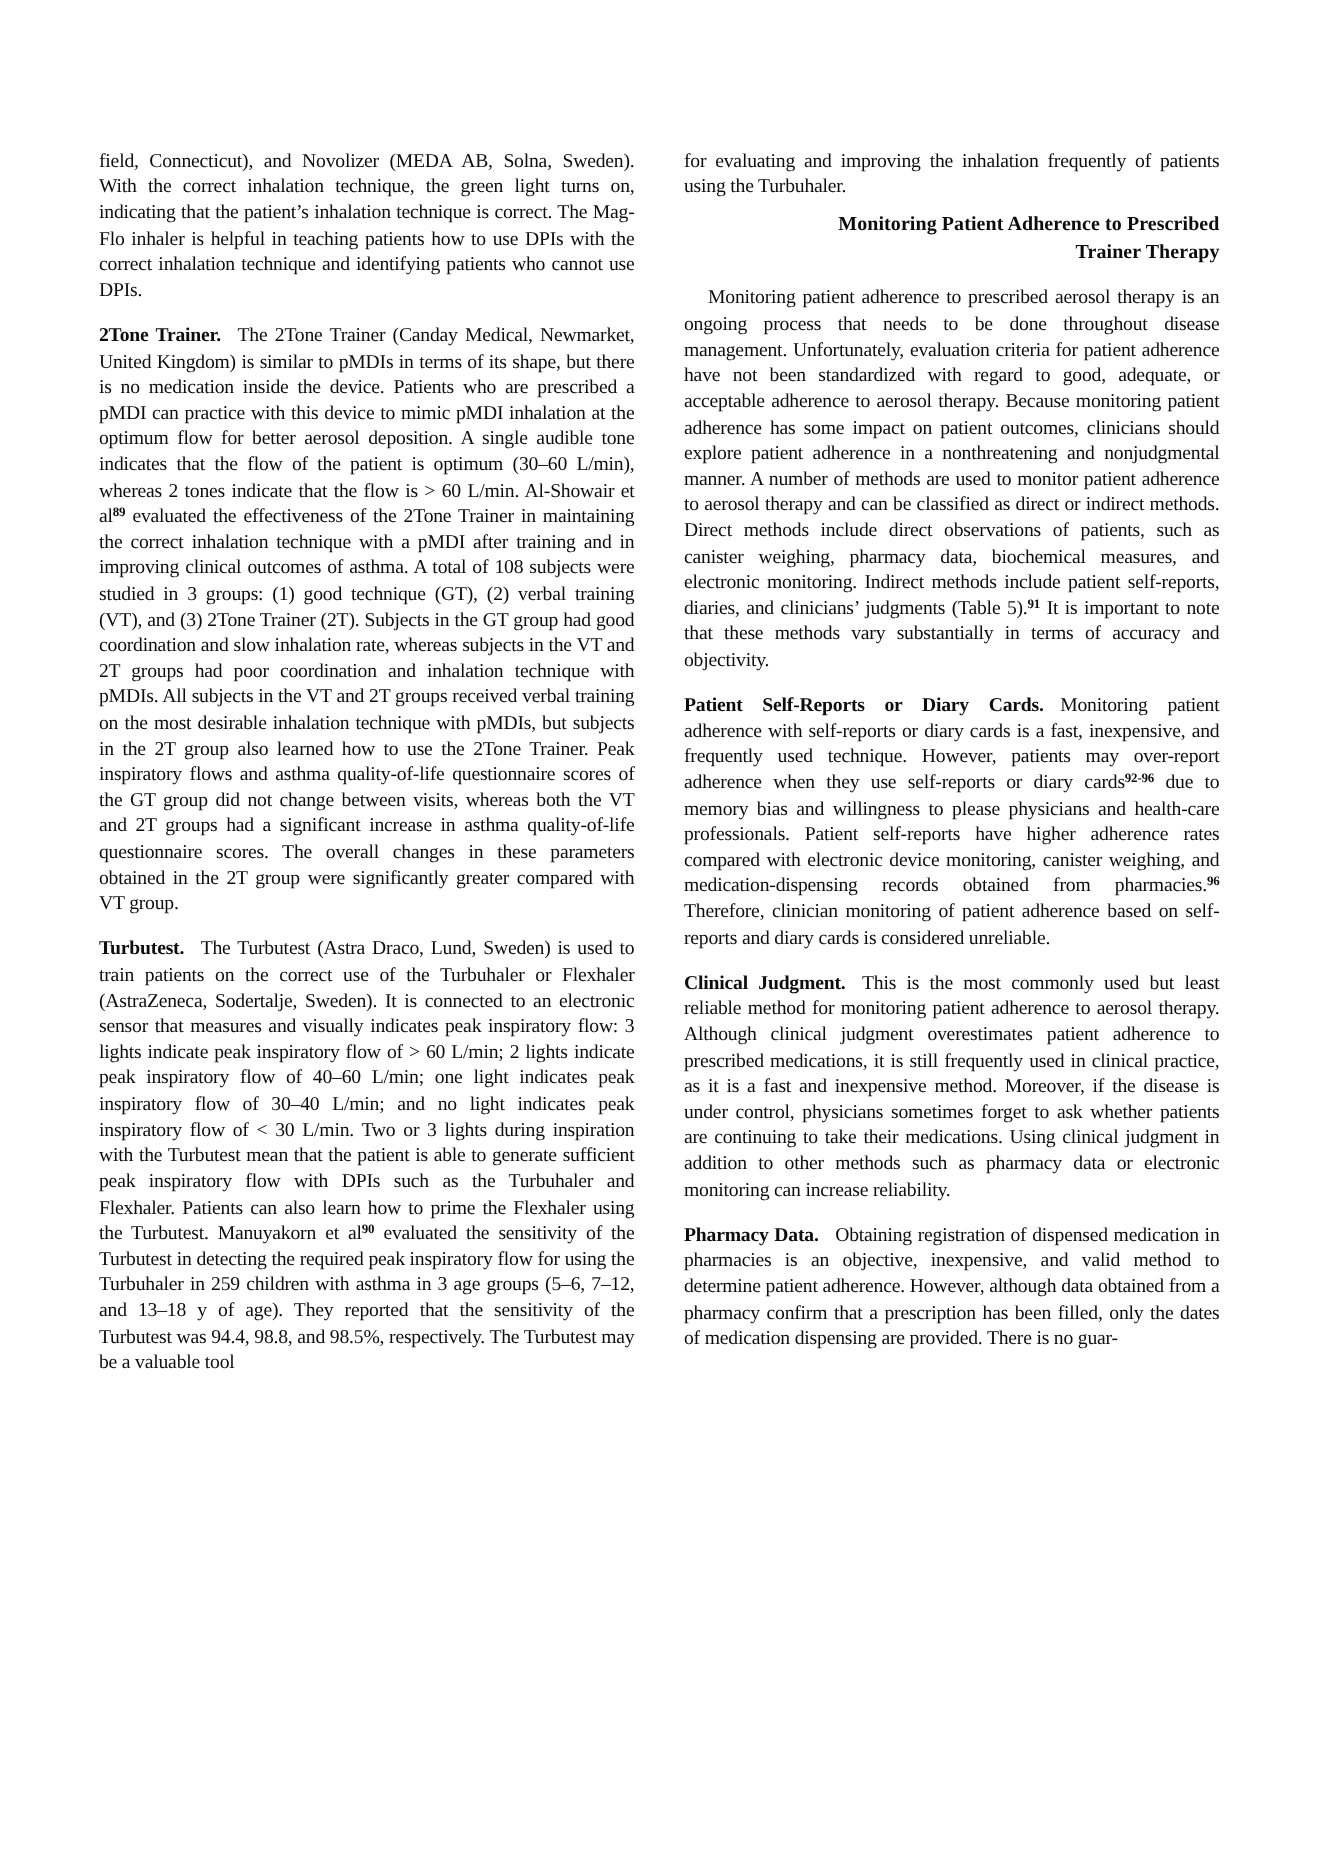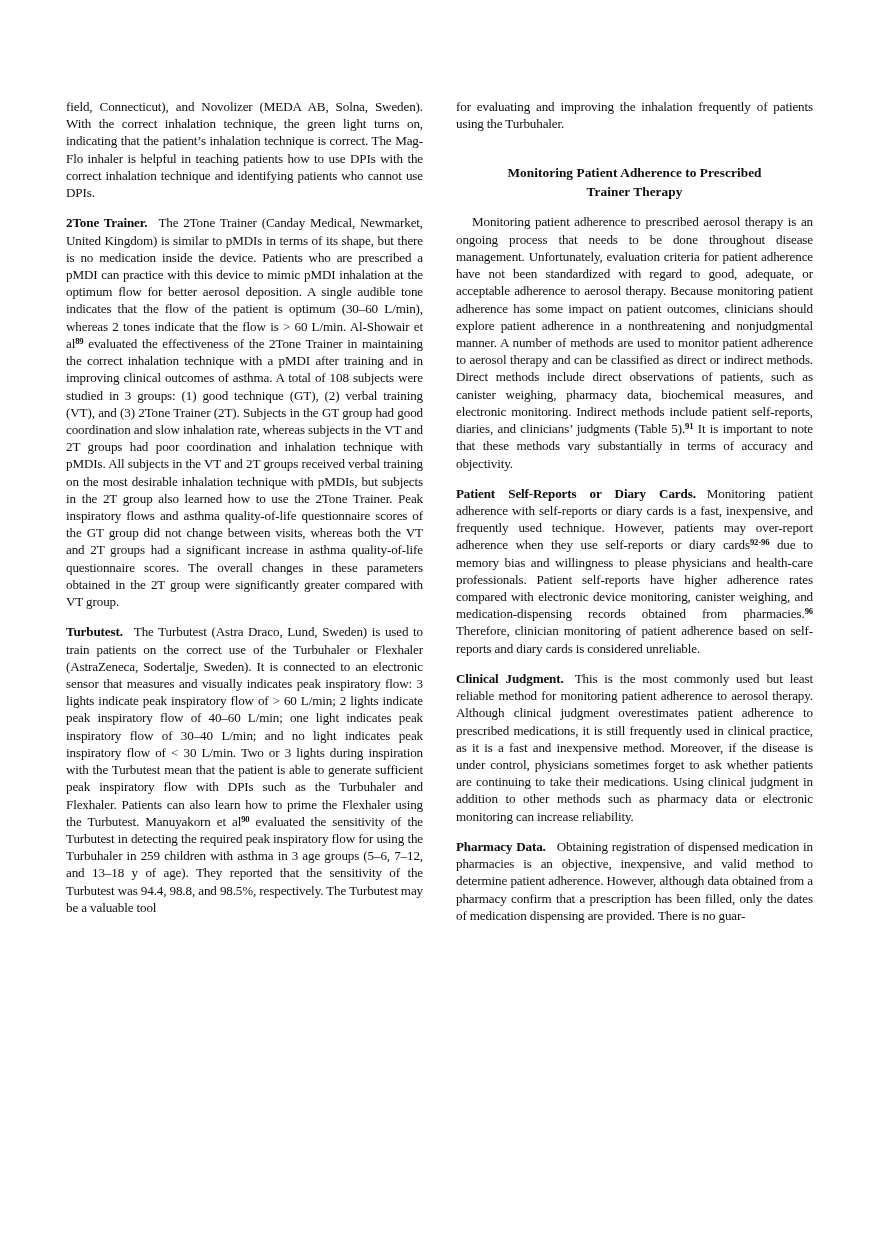--- a/index.html
+++ b/index.html
@@ -49,25 +49,25 @@
     font-weight: bold;
   }
   .runin-gap {
     display: inline-block;
     width: 11px;
   }
   .indent {
     text-indent: 16px;
   }
   h2.section-head {
-    margin: 32px 0 12px 0;
+    margin: 8px 0 12px 0;
     font-size: 13.3px;
     line-height: 18.5px;
     font-weight: bold;
-    text-align: center;
+    text-align: right;
     letter-spacing: 0.005em;
   }
   h2.section-head .hl {
     display: block;
   }
   sup {
     font-size: 0.66em;
     line-height: 0;
     vertical-align: 0.46em;
     font-weight: bold;

